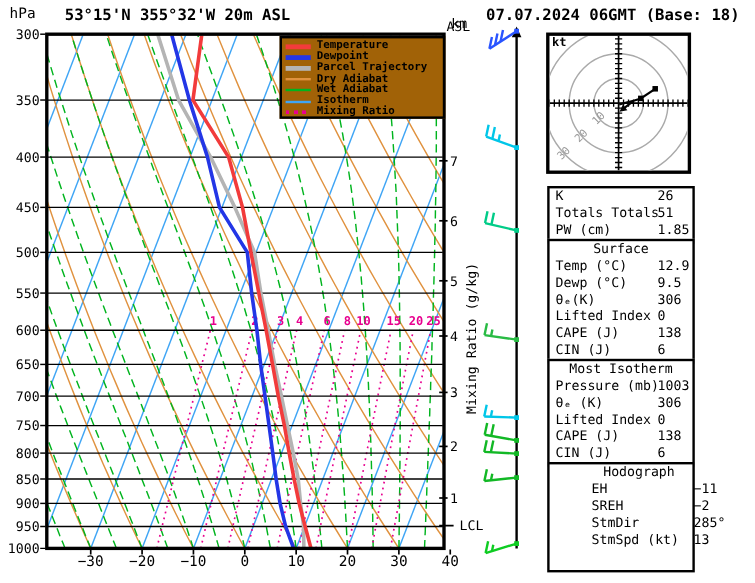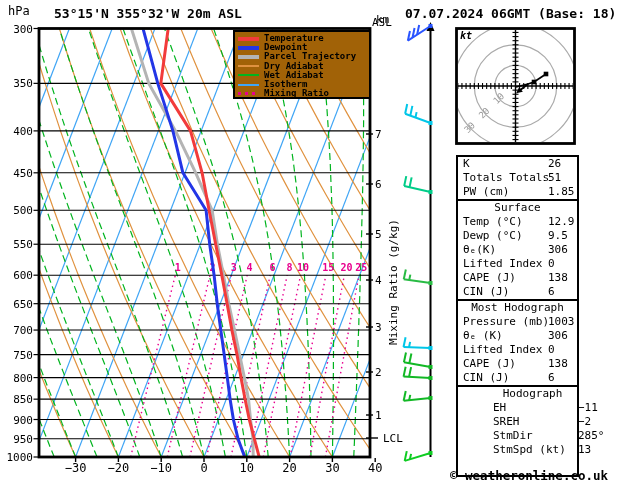--- a/index.html
+++ b/index.html
@@ -7,21 +7,21 @@
        font-family:"DejaVu Sans Mono",monospace;color:#000;}
   #chart{position:absolute;left:0;top:0;}
   .t{position:absolute;white-space:pre;}
   #lbl-hpa{left:8px;top:4px;font-size:12px;}
   #title-left{left:54px;top:6px;font-size:13px;font-weight:bold;}
   #title-right{left:405px;top:6px;font-size:13px;font-weight:bold;}
   #lbl-km{left:376px;top:13px;font-size:11px;}
   #lbl-asl{left:372px;top:16px;font-size:11px;}
   #lbl-mix{left:393px;top:282px;transform:translate(-50%,-50%) rotate(-90deg);font-size:11px;}
   #lbl-x{left:207px;top:492px;transform:translateX(-50%);font-size:13px;}
-  #lbl-kt{left:460px;top:30px;font-size:10px;font-weight:bold;font-style:italic;}
+  #lbl-kt{left:460px;top:30px;font-size:10px;font-weight:bold;}
   #copyright{left:450px;top:468px;font-size:12.5px;font-weight:bold;}
   #legend{position:absolute;left:233px;top:30px;width:138px;height:69px;border:2px solid #000;
           background:#a16207;box-sizing:border-box;padding:2px 0 0 3px;}
   .lrow{display:flex;align-items:center;height:9.2px;}
   .lswatch{width:21px;flex:0 0 21px;margin-right:5px;}
   .llabel{font-size:9px;font-weight:bold;line-height:9px;white-space:pre;}
   .tbox{position:absolute;left:456px;width:123px;border:2px solid #000;background:#fff;
         box-sizing:border-box;font-size:11px;}
   .ttitle{text-align:center;height:14px;line-height:14px;white-space:pre;}
   .trow{position:relative;height:14px;line-height:14px;padding-left:5px;white-space:pre;}
@@ -380,30 +380,29 @@
       <div class="tbox" style="top: 199px; height: 104px;">
         <div class="ttitle">Surface</div>
         <div class="trow"><span>Temp (°C)</span><span class="tval">12.9</span></div>
         <div class="trow"><span>Dewp (°C)</span><span class="tval">9.5</span></div>
         <div class="trow"><span>θₑ(K)</span><span class="tval">306</span></div>
         <div class="trow"><span>Lifted Index</span><span class="tval">0</span></div>
         <div class="trow"><span>CAPE (J)</span><span class="tval">138</span></div>
         <div class="trow"><span>CIN (J)</span><span class="tval">6</span></div>
       </div>
       <div class="tbox" style="top: 299px; height: 90px;">
-        <div class="ttitle">Most Hodograph</div>
+        <div class="ttitle">Most Isotherm</div>
         <div class="trow"><span>Pressure (mb)</span><span class="tval">1003</span></div>
         <div class="trow"><span>θₑ (K)</span><span class="tval">306</span></div>
         <div class="trow"><span>Lifted Index</span><span class="tval">0</span></div>
         <div class="trow"><span>CAPE (J)</span><span class="tval">138</span></div>
         <div class="trow"><span>CIN (J)</span><span class="tval">6</span></div>
       </div>
       <div class="tbox" style="top: 385px; height: 92px; padding-left: 30px;">
         <div class="ttitle">Hodograph</div>
         <div class="trow"><span>EH</span><span class="tval">−11</span></div>
         <div class="trow"><span>SREH</span><span class="tval">−2</span></div>
         <div class="trow"><span>StmDir</span><span class="tval">285°</span></div>
         <div class="trow"><span>StmSpd (kt)</span><span class="tval">13</span></div>
       </div>
     </div>
 
-  <div class="t" id="copyright">© weatheronline.co.uk</div>
 </div>
 
 </body></html>

